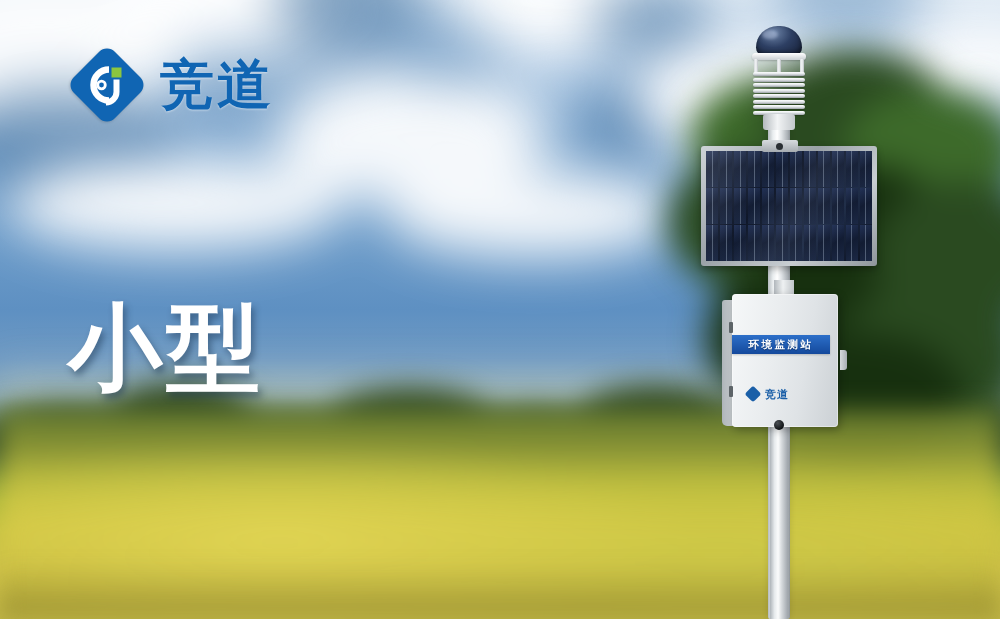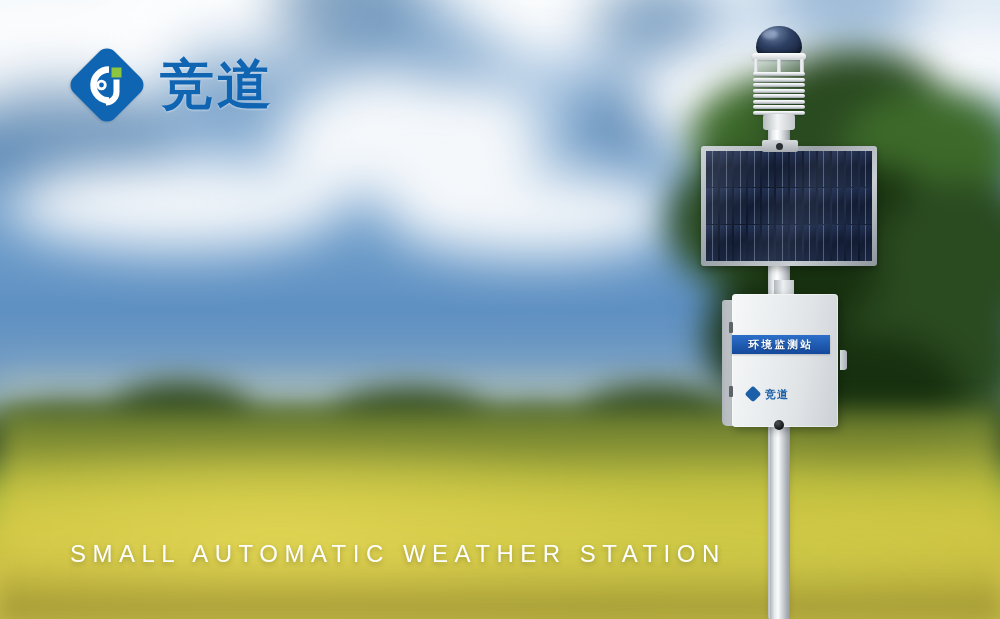--- a/index.html
+++ b/index.html
@@ -430,17 +430,17 @@
 
         <rect x="43.5" y="21.5" width="10" height="10" fill="#8cc63f"></rect>
 
         <path d="M48.5 33.5v12.5a10.5 10.5 0 0 1-10.5 10.5" fill="none" stroke="#ffffff" stroke-width="6"></path>
       </svg>
     </div>
     <div class="logo-word">竞道</div>
   </div>
 
   <div class="headline">
-  </div>
-
-  <div class="subtitle">SMALL AUTOMATIC WEATHER STATION</div>
+    <div class="hl-line hl-1">小型</div>
+  </div>
+
 
 </div>
 
 </body></html>

